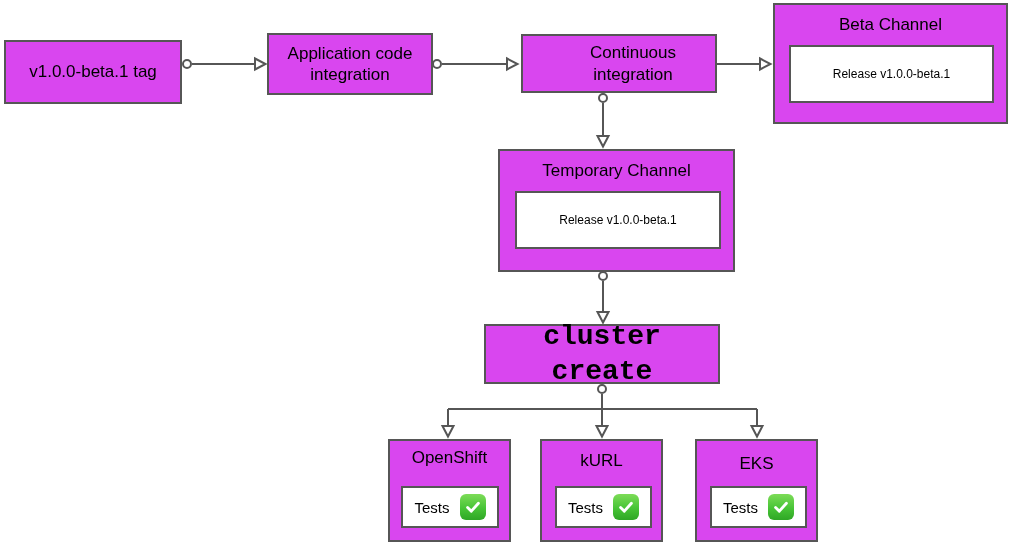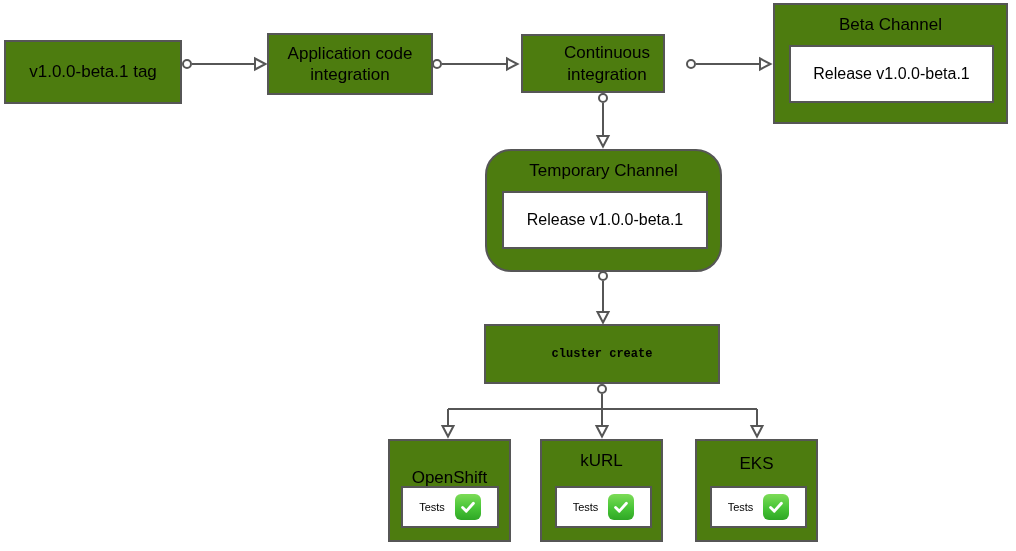--- a/index.html
+++ b/index.html
@@ -13,49 +13,49 @@
     position:relative;
     width:1016px;height:551px;
     background:var(--bg);
     overflow:hidden;
   }
   .edges{position:absolute;left:0;top:0;width:1016px;height:551px;pointer-events:none;}
   .node,.group{
     position:absolute;
     box-sizing:border-box;
     border:2px solid var(--border);
-    background:#4d7c0f;
+    background:#d946ef;
   }
   .node{
     display:flex;align-items:center;justify-content:center;
     text-align:center;
     font-size:17px;line-height:1.25;
     padding:0 8px;
   }
   .group{text-align:center;}
   .group-title{
     font-size:17px;
     padding-top:10px;
     display:block;
   }
   .inner{
     position:absolute;
     box-sizing:border-box;
     border:2px solid var(--border);
     background:#fff;
     display:flex;align-items:center;justify-content:center;
-    font-size:16px;
+    font-size:12px;
   }
   .mono{
     font-family:"Liberation Mono","DejaVu Sans Mono",monospace;
     font-weight:bold;
-    font-size:12px;
+    font-size:28px;
     letter-spacing:0;
   }
-  .tests-box{gap:10px;font-size:11px;}
+  .tests-box{gap:10px;font-size:15px;}
   .check-emoji{
     display:inline-flex;align-items:center;justify-content:center;
     width:26px;height:26px;
     border-radius:6px;
     background:linear-gradient(180deg,#7ddc58 0%,#47c436 55%,#2fa725 100%);
     flex:0 0 auto;
   }
   .check-emoji svg{display:block;}
 </style>
 </head>
@@ -105,36 +105,36 @@
       <path d="M442.5,426 L448,436.5 L453.5,426 Z" fill="#ffffff"></path>
       <path d="M596.5,426 L602,436.5 L607.5,426 Z" fill="#ffffff"></path>
       <path d="M751.5,426 L757,436.5 L762.5,426 Z" fill="#ffffff"></path>
     </g>
   </svg>
 
   <div class="node" style="left:4px;top:40px;width:178px;height:64px;">v1.0.0-beta.1 tag</div>
 
   <div class="node" style="left:267px;top:33px;width:166px;height:62px;">Application code integration</div>
 
-  <div class="node" style="left:521px;top:34px;width:144px;height:59px;padding-left:36px;">Continuous integration</div>
+  <div class="node" style="left:521px;top:34px;width:196px;height:59px;padding-left:36px;">Continuous integration</div>
 
   <div class="group" style="left:773px;top:3px;width:235px;height:121px;">
     <span class="group-title">Beta Channel</span>
     <div class="inner" style="left:14px;top:40px;width:205px;height:58px;">Release v1.0.0-beta.1</div>
   </div>
 
-  <div class="group" style="left:485px;top:149px;width:237px;height:123px;border-radius:26px;">
+  <div class="group" style="left:498px;top:149px;width:237px;height:123px;">
     <span class="group-title">Temporary Channel</span>
     <div class="inner" style="left:15px;top:40px;width:206px;height:58px;">Release v1.0.0-beta.1</div>
   </div>
 
   <div class="node mono" style="left:484px;top:324px;width:236px;height:60px;">cluster create</div>
 
   <div class="group" style="left:388px;top:439px;width:123px;height:103px;">
-    <span class="group-title" style="padding-top:27px;">OpenShift</span>
+    <span class="group-title" style="padding-top:7px;">OpenShift</span>
     <div class="inner tests-box" style="left:11px;top:45px;width:98px;height:42px;">
       <span>Tests</span>
       <span class="check-emoji">
         <svg width="20" height="20" viewBox="0 0 24 24">
           <path d="M5.5 12.5 L10 17 L18.5 7.5" stroke="#ffffff" stroke-width="3.4" fill="none" stroke-linecap="round" stroke-linejoin="round"></path>
         </svg>
       </span>
     </div>
   </div>
 

